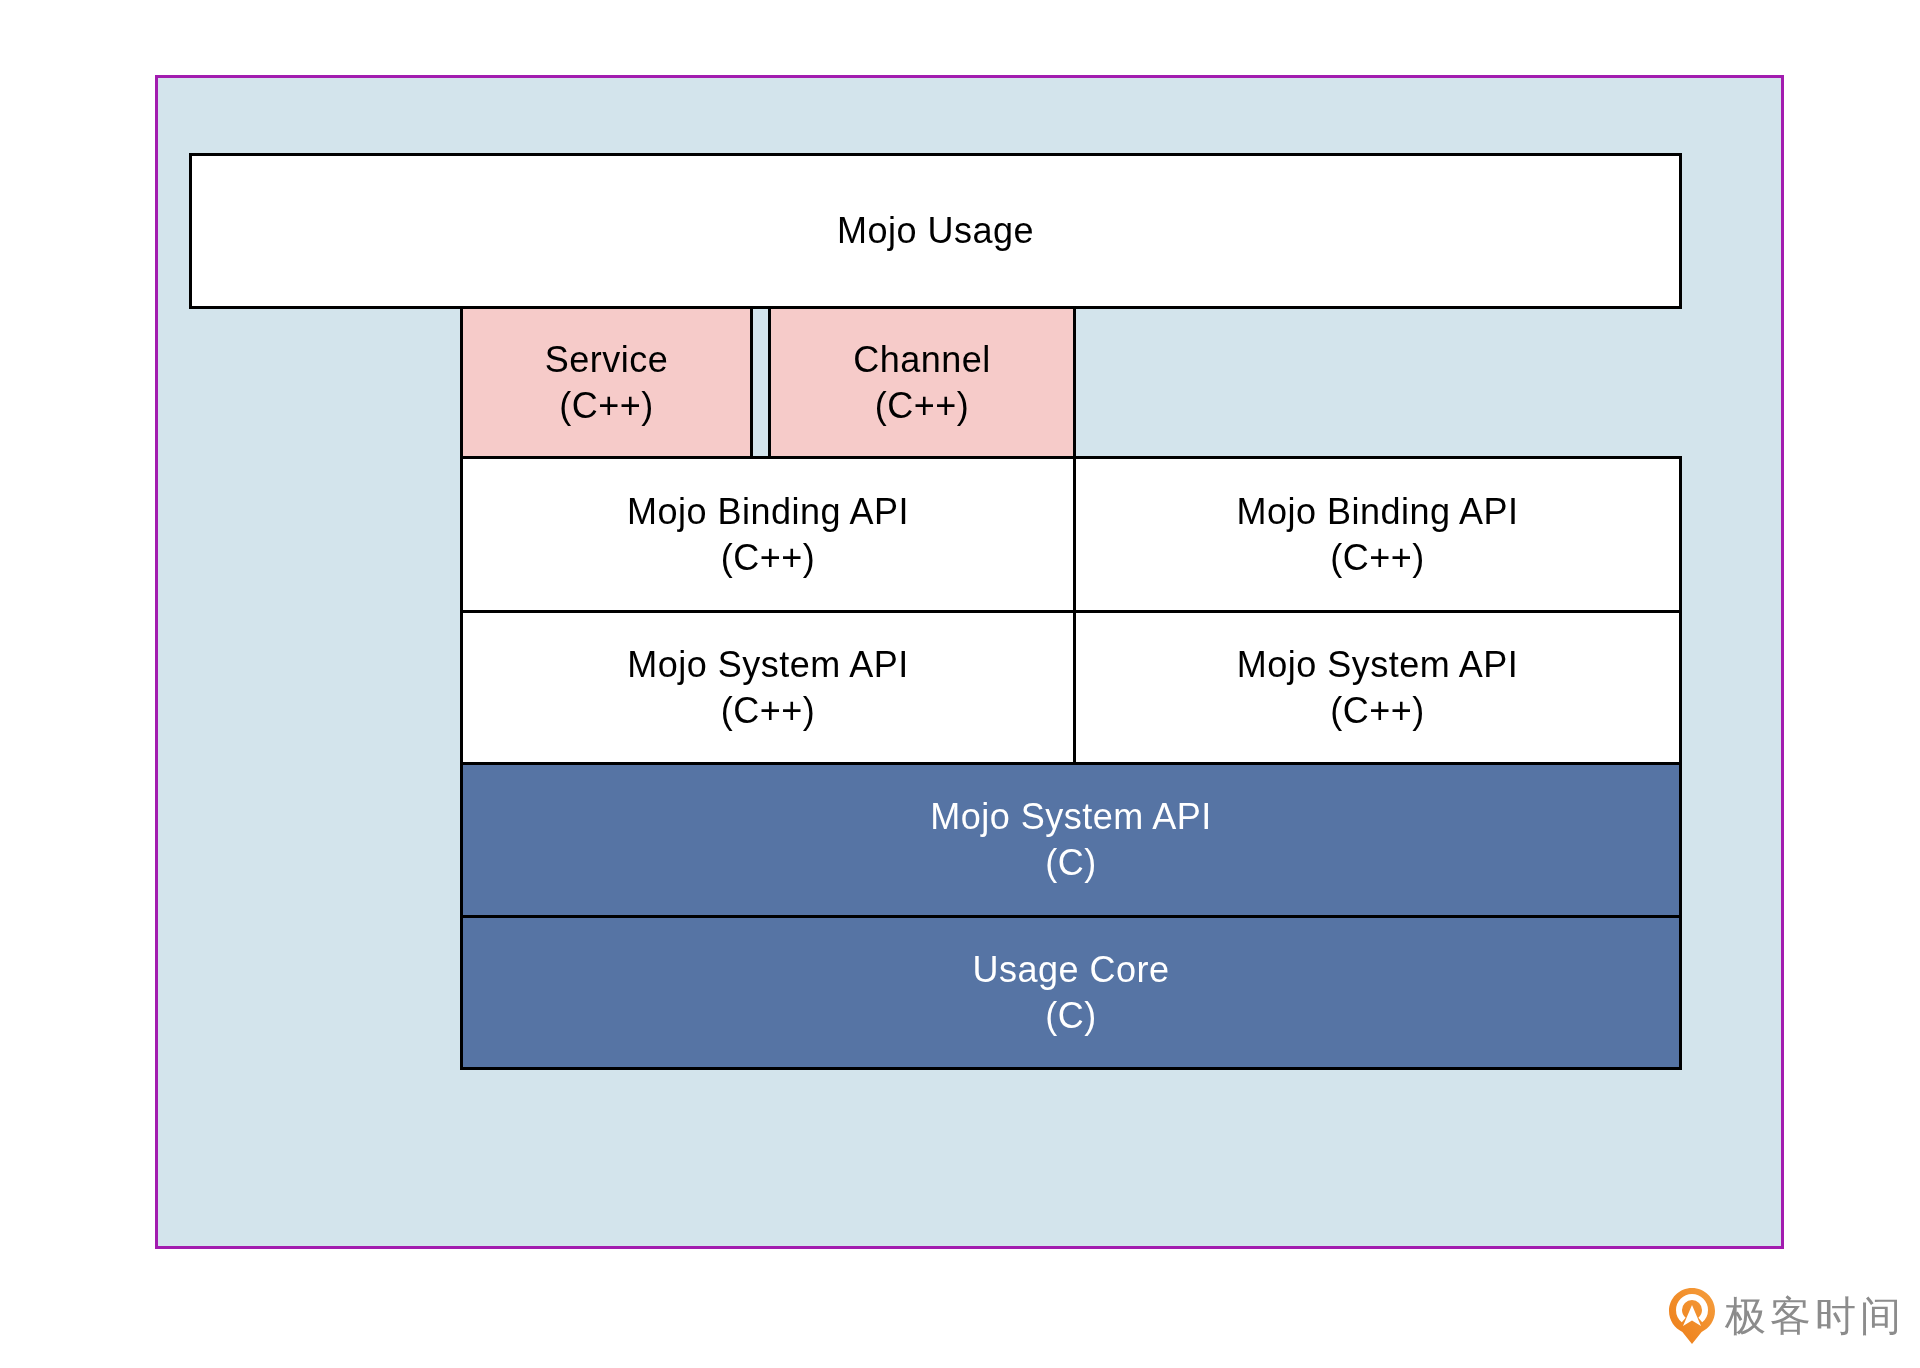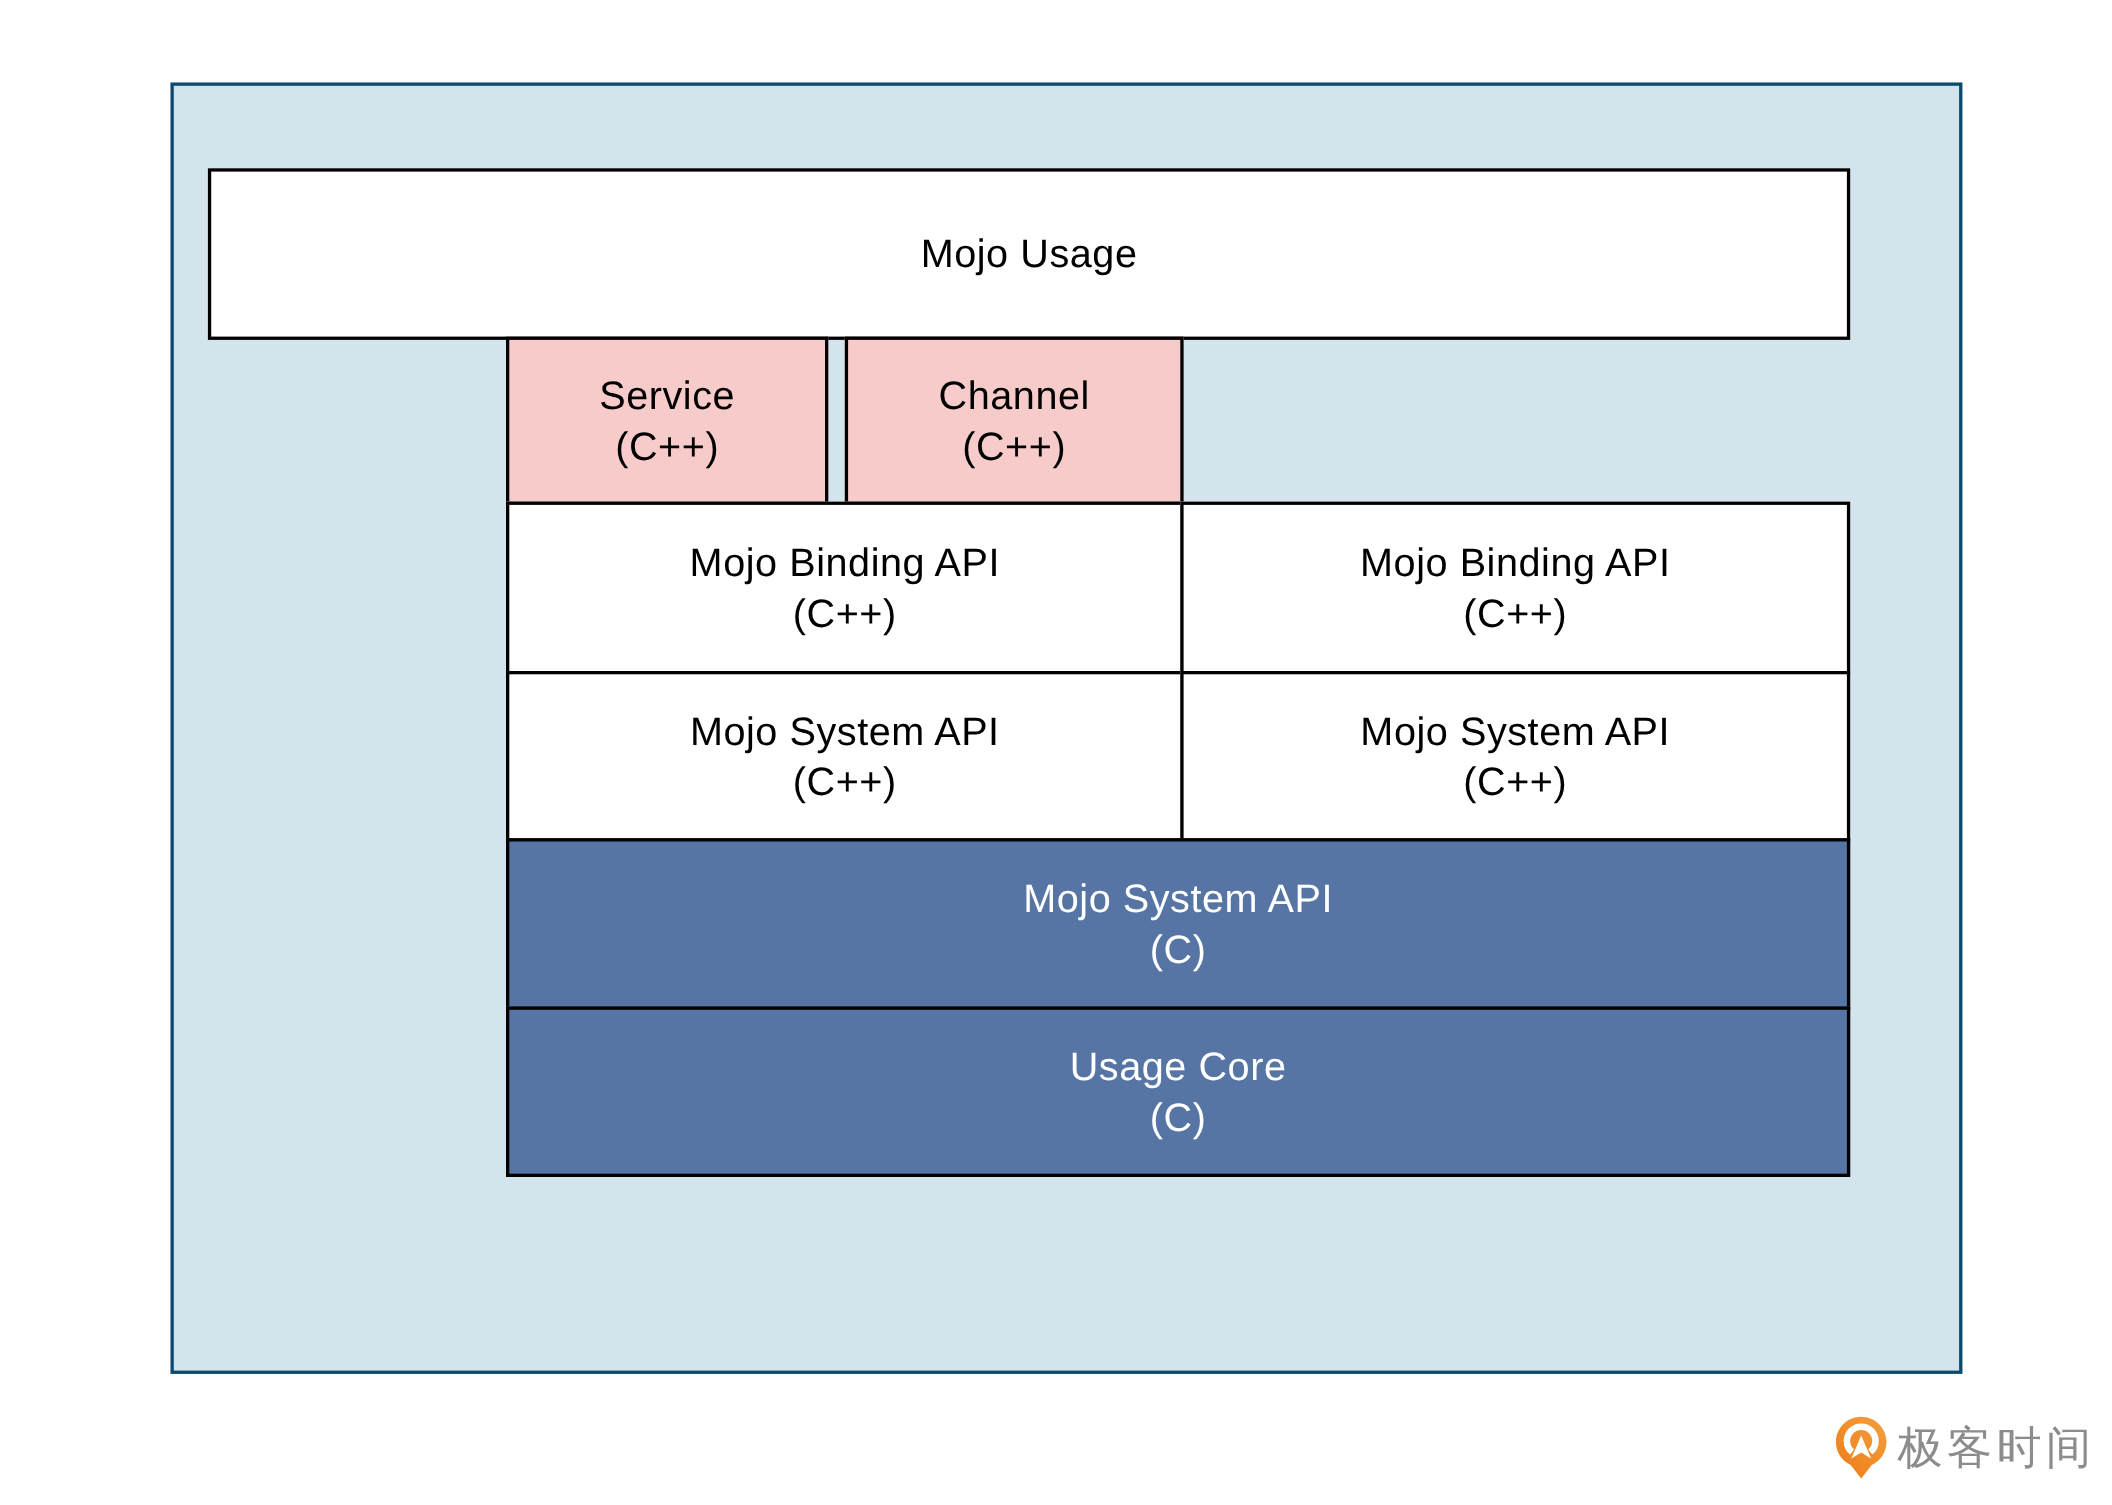--- a/index.html
+++ b/index.html
@@ -16,21 +16,21 @@
     overflow: hidden;
   }
   
   .outer {
     position: absolute;
     left: 155px;
     top: 75px;
     width: 1629px;
     height: 1174px;
     background: #d3e4ec;
-    border: 3px solid #0c4a6e;
+    border: 3px solid #a21caf;
     box-sizing: border-box;
   }
   
   .box {
     position: absolute;
     border: 3px solid #000000;
     box-sizing: border-box;
     display: flex;
     flex-direction: column;
     align-items: center;

